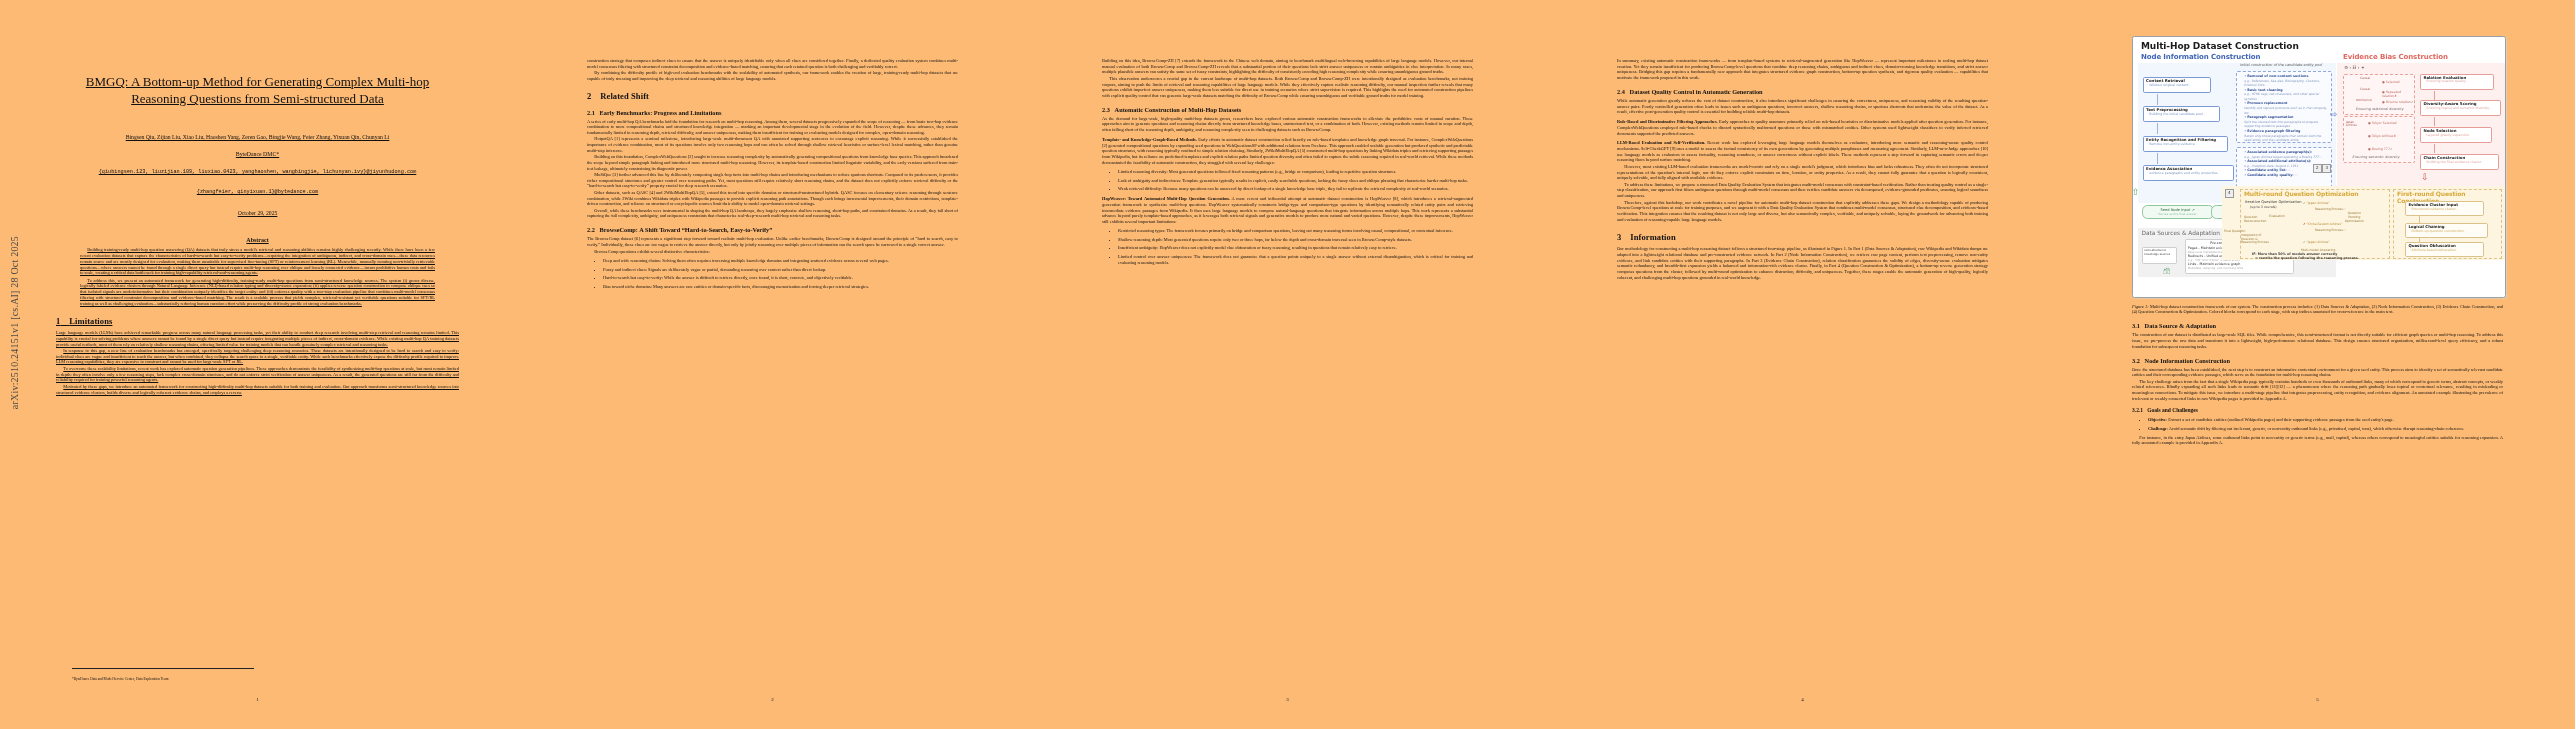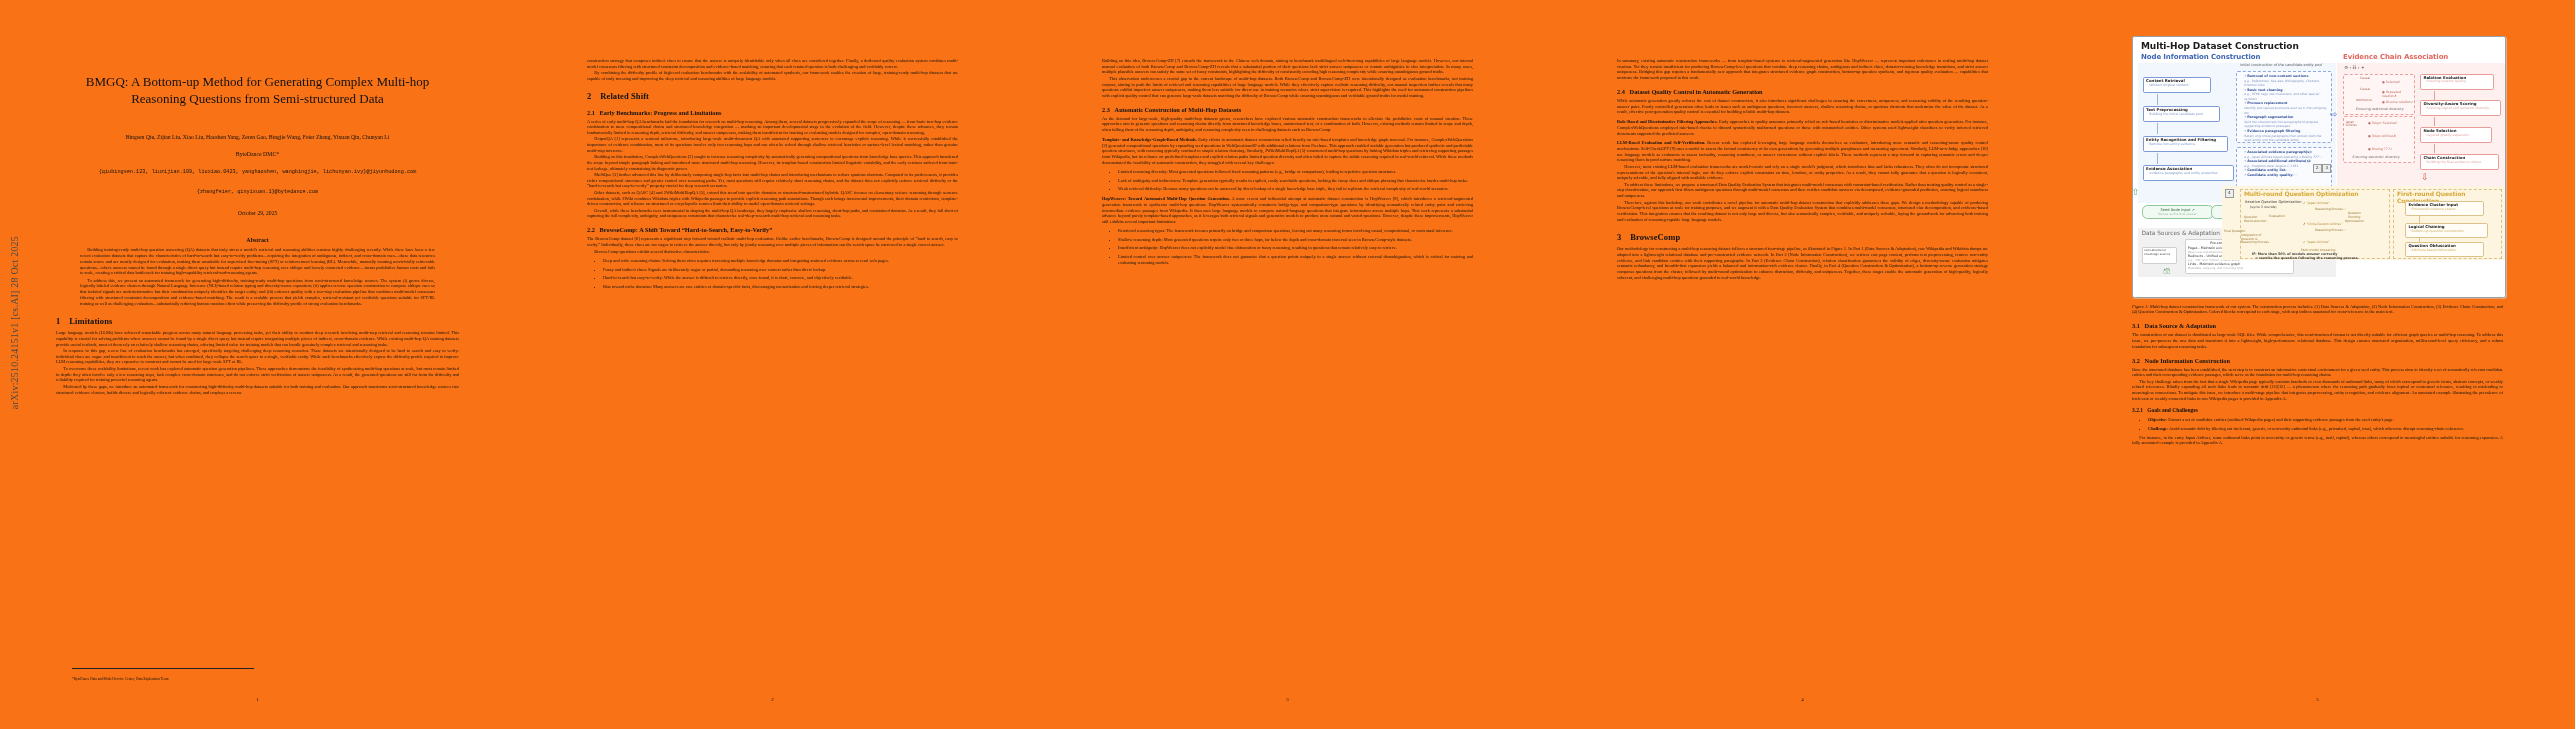--- a/index.html
+++ b/index.html
@@ -1,19 +1,19 @@
 <!DOCTYPE html>
 <html style="font-size:9.7px"><head>
 <meta charset="utf-8">
 <title>BMGQ paper pages</title>
 <style>
   html,body{margin:0;padding:0;background:#ffffff;}
   body{width:2576px;height:729px;overflow:hidden;font-family:"Liberation Serif",serif;color:#111;}
   .strip{display:flex;width:2576px;height:729px;}
-  .page{position:relative;width:515px;height:729px;background:#f97316;flex:0 0 515px;overflow:hidden;}
+  .page{position:relative;width:515px;height:729px;background:#fdba74;flex:0 0 515px;overflow:hidden;}
   .col{position:absolute;left:72px;right:72px;top:58px;}
   .pg-num{position:absolute;bottom:27px;left:0;right:0;text-align:center;font-size:5px;color:#111;}
   
   .spine{position:absolute;left:8.5px;top:236px;writing-mode:vertical-rl;transform:rotate(180deg);
          font-size:10px;letter-spacing:0.2px;color:#4a4a4a;font-family:"Liberation Serif",serif;white-space:nowrap;}
   
   .ttl{margin:0 20.7px;text-align:center;font-size:13px;line-height:1.34;font-weight:400;
        font-family:"Liberation Serif",serif;}
   .authors{margin:24px 6px 0;text-align:center;font-size:5.7px;line-height:1.9;}
   .affil{text-align:center;font-size:5.8px;margin-top:8.5px;}
@@ -87,21 +87,21 @@
   .yellowtxt{font-family:"DejaVu Sans",sans-serif;font-size:3px;color:#9a7a3a;}
   .bigarrow{position:absolute;font-size:9px;line-height:1;}
 </style>
 </head>
 <body>
 
 <div class="strip">
 
   <div class="page">
     <div class="spine">arXiv:2510.24151v1  [cs.AI]  28 Oct 2025</div>
-    <div class="col" style="top:73px;left:56px;right:56px;">
+    <div class="col" style="top:73px;left:56px;right:56px;text-decoration:underline;">
       <div class="ttl">BMGQ: A Bottom-up Method for Generating Complex Multi-hop Reasoning Questions from Semi-structured Data</div>
       <div class="authors">Bingsen Qiu, Zijian Liu, Xiao Liu, Haoshen Yang, Zeren Gao, Bingjie Wang, Feier Zhang, Yixuan Qin, Chunyan Li</div>
       <div class="affil">ByteDance DMC*</div>
       <div class="emails">{qiubingsen.123, liuzijian.109, liuxiao.0423, yanghaoshen, wangbingjie, lichunyan.ivy}@jiyunhudong.com</div>
       <div class="emails">{zhangfeier, qinyixuan.1}@bytedance.com</div>
       <div class="date">October 29, 2025</div>
       <div class="abs-h">Abstract</div>
       <div class="abs">
         <p>Building training-ready multi-hop question answering (QA) datasets that truly stress a model's retrieval and reasoning abilities remains highly challenging recently. While there have been a few recent evaluation datasets that capture the characteristics of hard-to-search but easy-to-verify problems—requiring the integration of ambiguous, indirect, and cross-domain cues—these data resources remain scarce and are mostly designed for evaluation, making them unsuitable for supervised fine-tuning (SFT) or reinforcement learning (RL). Meanwhile, manually curating non-trivially retrievable questions—where answers cannot be found through a single direct query but instead require multi-hop reasoning over oblique and loosely connected evidence—incurs prohibitive human costs and fails to scale, creating a critical data bottleneck for training high-capability retrieval-and-reasoning agents.</p>
         <p>To address this, we present an automated framework for generating high-difficulty, training-ready multi-hop questions from semi-structured knowledge sources. The system (i) grows diverse, logically labeled evidence clusters through Natural Language Inference (NLI)-based relation typing and diversity-aware expansion; (ii) applies reverse question construction to compose oblique cues so that isolated signals are underinformative but their combination uniquely identifies the target entity; and (iii) enforces quality with a two-step evaluation pipeline that combines multi-model consensus filtering with structured constraint decomposition and evidence-based matching. The result is a scalable process that yields complex, retrieval-resistant yet verifiable questions suitable for SFT/RL training as well as challenging evaluation—substantially reducing human curation effort while preserving the difficulty profile of strong evaluation benchmarks.</p>
@@ -201,21 +201,21 @@
       </p>
       <p class="run">
         <span class="rh">LLM-Based Evaluation and Self-Verification.</span>
         <span>Recent work has explored leveraging large language models themselves as evaluators, introducing more semantic and reasoning-aware quality control mechanisms. Self-CheckGPT [9] uses a model to assess the factual consistency of its own generations by generating multiple paraphrases and measuring agreement. Similarly, LLM-as-a-Judge approaches [10] use language models as evaluators to assess factuality, reasoning soundness, or answer correctness without explicit labels. These methods represent a step forward in capturing semantic errors and deeper reasoning flaws beyond surface matching.</span>
       </p>
       <p class="body">However, most existing LLM-based evaluation frameworks are model-centric and rely on a single model's judgment, which introduces bias and lacks robustness. They often do not incorporate structured representations of the question's internal logic, nor do they enforce explicit constraints on time, location, or entity properties. As a result, they cannot fully guarantee that a question is logically consistent, uniquely solvable, and fully aligned with available evidence.</p>
       <p class="body">To address these limitations, we propose a structured Data Quality Evaluation System that integrates multi-model consensus with constraint-based verification. Rather than treating quality control as a single-step classification, our approach first filters ambiguous questions through multi-model consensus and then verifies candidate answers via decomposed, evidence-grounded predicates, ensuring logical soundness and uniqueness.</p>
       <p class="body">Therefore, against this backdrop, our work contributes a novel pipeline for automatic multi-hop dataset construction that explicitly addresses these gaps. We design a methodology capable of producing BrowseComp-level questions at scale for training purposes, and we augment it with a Data Quality Evaluation System that combines multi-model consensus, structured clue decomposition, and evidence-based verification. This integration ensures that the resulting dataset is not only large and diverse, but also semantically complex, verifiable, and uniquely solvable, laying the groundwork for advancing both training and evaluation of reasoning-capable large language models.</p>
       <h1 class="sec">
         <span>3</span>
-        &nbsp;&nbsp;&nbsp;<span>BrowseComp</span>
+        &nbsp;&nbsp;&nbsp;<span>Information</span>
       </h1>
       <p class="body noind">Our methodology for constructing a multi-hop reasoning dataset follows a structured four-stage pipeline, as illustrated in Figure 1. In Part 1 (Data Sources &amp; Adaptation), raw Wikipedia and Wikidata dumps are adapted into a lightweight relational database and pre-constructed evidence network. In Part 2 (Node Information Construction), we retrieve raw page content, perform text preprocessing, remove non-entity evidence, and link candidate entities with their supporting paragraphs. In Part 3 (Evidence Chain Construction), relation classification guarantees the validity of edges, diversity-aware evaluation mitigates semantic redundancy, and breadth-first expansion yields a balanced and information-rich evidence cluster. Finally, in Part 4 (Question Construction &amp; Optimization), a bottom-up reverse generation strategy composes questions from the cluster, followed by multi-round optimization to enhance distraction, difficulty, and uniqueness. Together, these stages enable the automatic generation of high-quality, logically coherent, and challenging multi-hop questions grounded in real-world knowledge.</p>
     </div>
     <div class="pg-num">4</div>
   </div>
 
   <div class="page">
     <div class="col" style="top:36px;left:72px;right:72px;">
 
       <div class="figwrap">
@@ -292,21 +292,21 @@
                 <span class="gt">Redirects - Unified entity mapping</span>
                 <span class="gs">e.g., "CN" and "China" → same entity</span>
                 <span class="gt">Links - Maintain evidence graph</span>
                 <span class="gs">Metadata, outgoing, and incoming links</span>
               </div>
               <div style="position:absolute;left:30px;top:214px;font-size:6px;color:#4f9a5e;">🗃</div>
             </div>
 
             <div class="pane-r">
               <div class="red-zone"></div>
-              <div class="ph red" style="position:relative;z-index:2;">Evidence Chain Association</div>
+              <div class="ph red" style="position:relative;z-index:2;">Evidence Bias Construction</div>
 
               <div style="position:absolute;left:7.3px;top:12px;font-family:'DejaVu Sans',sans-serif;font-size:4.3px;color:#444;">⚙ › ☷ › ⚭</div>
 
               <div class="redbox" style="left:6px;top:20.7px;width:70px;height:39px;">
                 <div class="rlabel" style="position:absolute;left:16px;top:1.2px;">Causal</div>
                 <div class="rchip" style="position:absolute;left:38px;top:4.9px;">● <span>Selected</span></div>
                 <div class="rlabel" style="position:absolute;left:16px;top:12px;">Causal</div>
                 <div class="rchip" style="position:absolute;left:38px;top:15px;">● <span>Repeated relation</span><span style="color:#d33;">✗</span></div>
                 <div class="rlabel" style="position:absolute;left:12px;top:23px;">Attributive</div>
                 <div class="rchip" style="position:absolute;left:38px;top:25.5px;">● <span>Diverse relation</span><span style="color:#2a8a3d;">✓</span></div>

